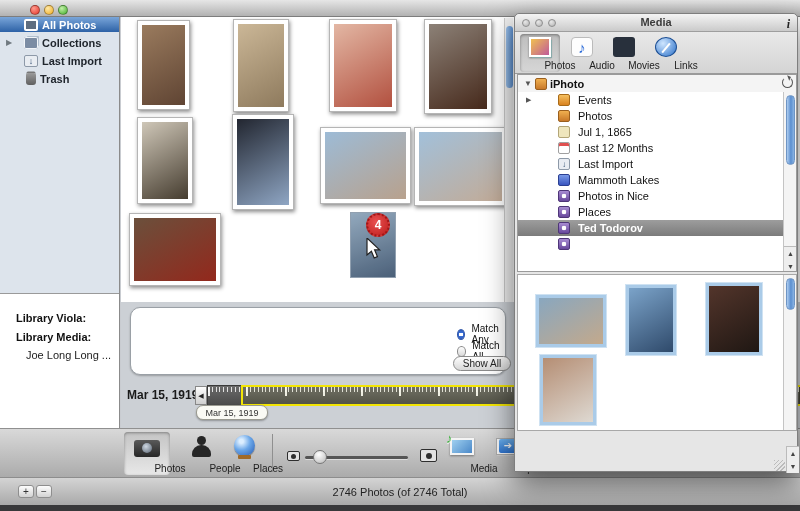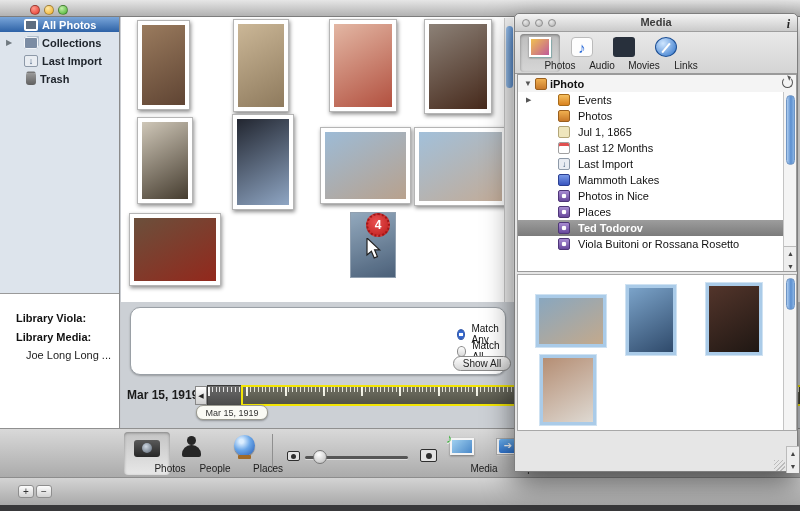--- a/index.html
+++ b/index.html
@@ -295,21 +295,21 @@
       </div>
     <div id="range-box"></div>
   </div>
   <div id="date-tooltip">Mar 15, 1919</div>
 
   <div id="toolbar">
     <div class="tb-item sel" style="left:124px;">
       <span class="icon-camera"></span>
       <span class="lab">Photos</span>
     </div>
-    <div class="tb-item" style="left:169px;">
+    <div class="tb-item" style="left:179px;">
       <span class="icon-person"></span>
       <span class="lab">People</span>
     </div>
     <div class="tb-item" style="left:222px;">
       <span class="icon-globe"></span>
       <span class="lab">Places</span>
     </div>
     <div class="tb-item" style="left:438px;">
       <span class="icon-media"></span>
       <span class="lab">Media</span>
@@ -321,20 +321,21 @@
   </div>
   <div id="tb-sep"></div>
   <span class="mini-ph" style="left:287px; top:451px;"></span>
   <div id="size-track"></div>
   <div id="size-knob"></div>
   <span class="mini-ph lg" style="left:420px; top:449px;"></span>
 
   <div id="statusbar">
     <div class="pm-btn" style="left:18px;">+</div>
     <div class="pm-btn" style="left:36px;">−</div>
+    <div id="status-count">2746 Photos (of 2746 Total)</div>
   </div>
 </div>
 
 <div id="palette">
   <div id="pal-titlebar">
     <span class="pal-dot" style="left:7px;"></span>
     <span class="pal-dot" style="left:20px;"></span>
     <span class="pal-dot" style="left:33px;"></span>
     <span>Media</span>
     <span id="pal-info">i</span>
@@ -409,21 +410,20 @@
         <span>Places</span>
       </div>
         <div class="trow selected sel">
         <span class="disc"></span>
         <span class="ti ic-album-purple"></span>
         <span>Ted Todorov</span>
       </div>
         <div class="trow">
         <span class="disc"></span>
         <span class="ti ic-album-purple"></span>
-        <span>Viola Buitoni or Rossana Rosetto</span>
       </div>
       </div>
     <div class="vscroll" style="right:0; top:17px; height:181px;">
       <div class="vthumb" style="top:3px; height:70px;"></div>
       <div class="arrows" style="bottom:0;">
         <div>▲</div>
         <div>▼</div>
       </div>
     </div>
   </div>

